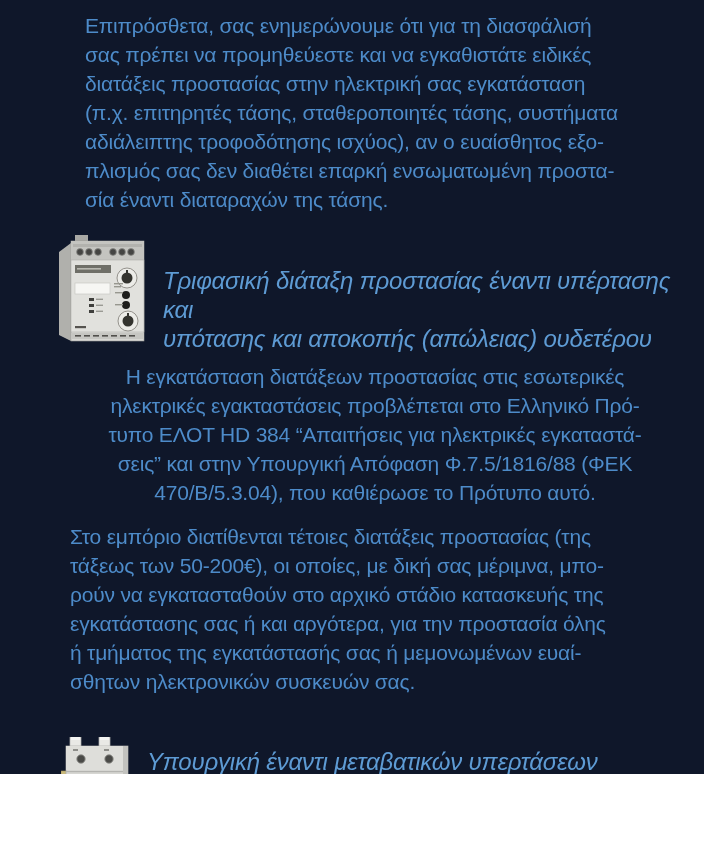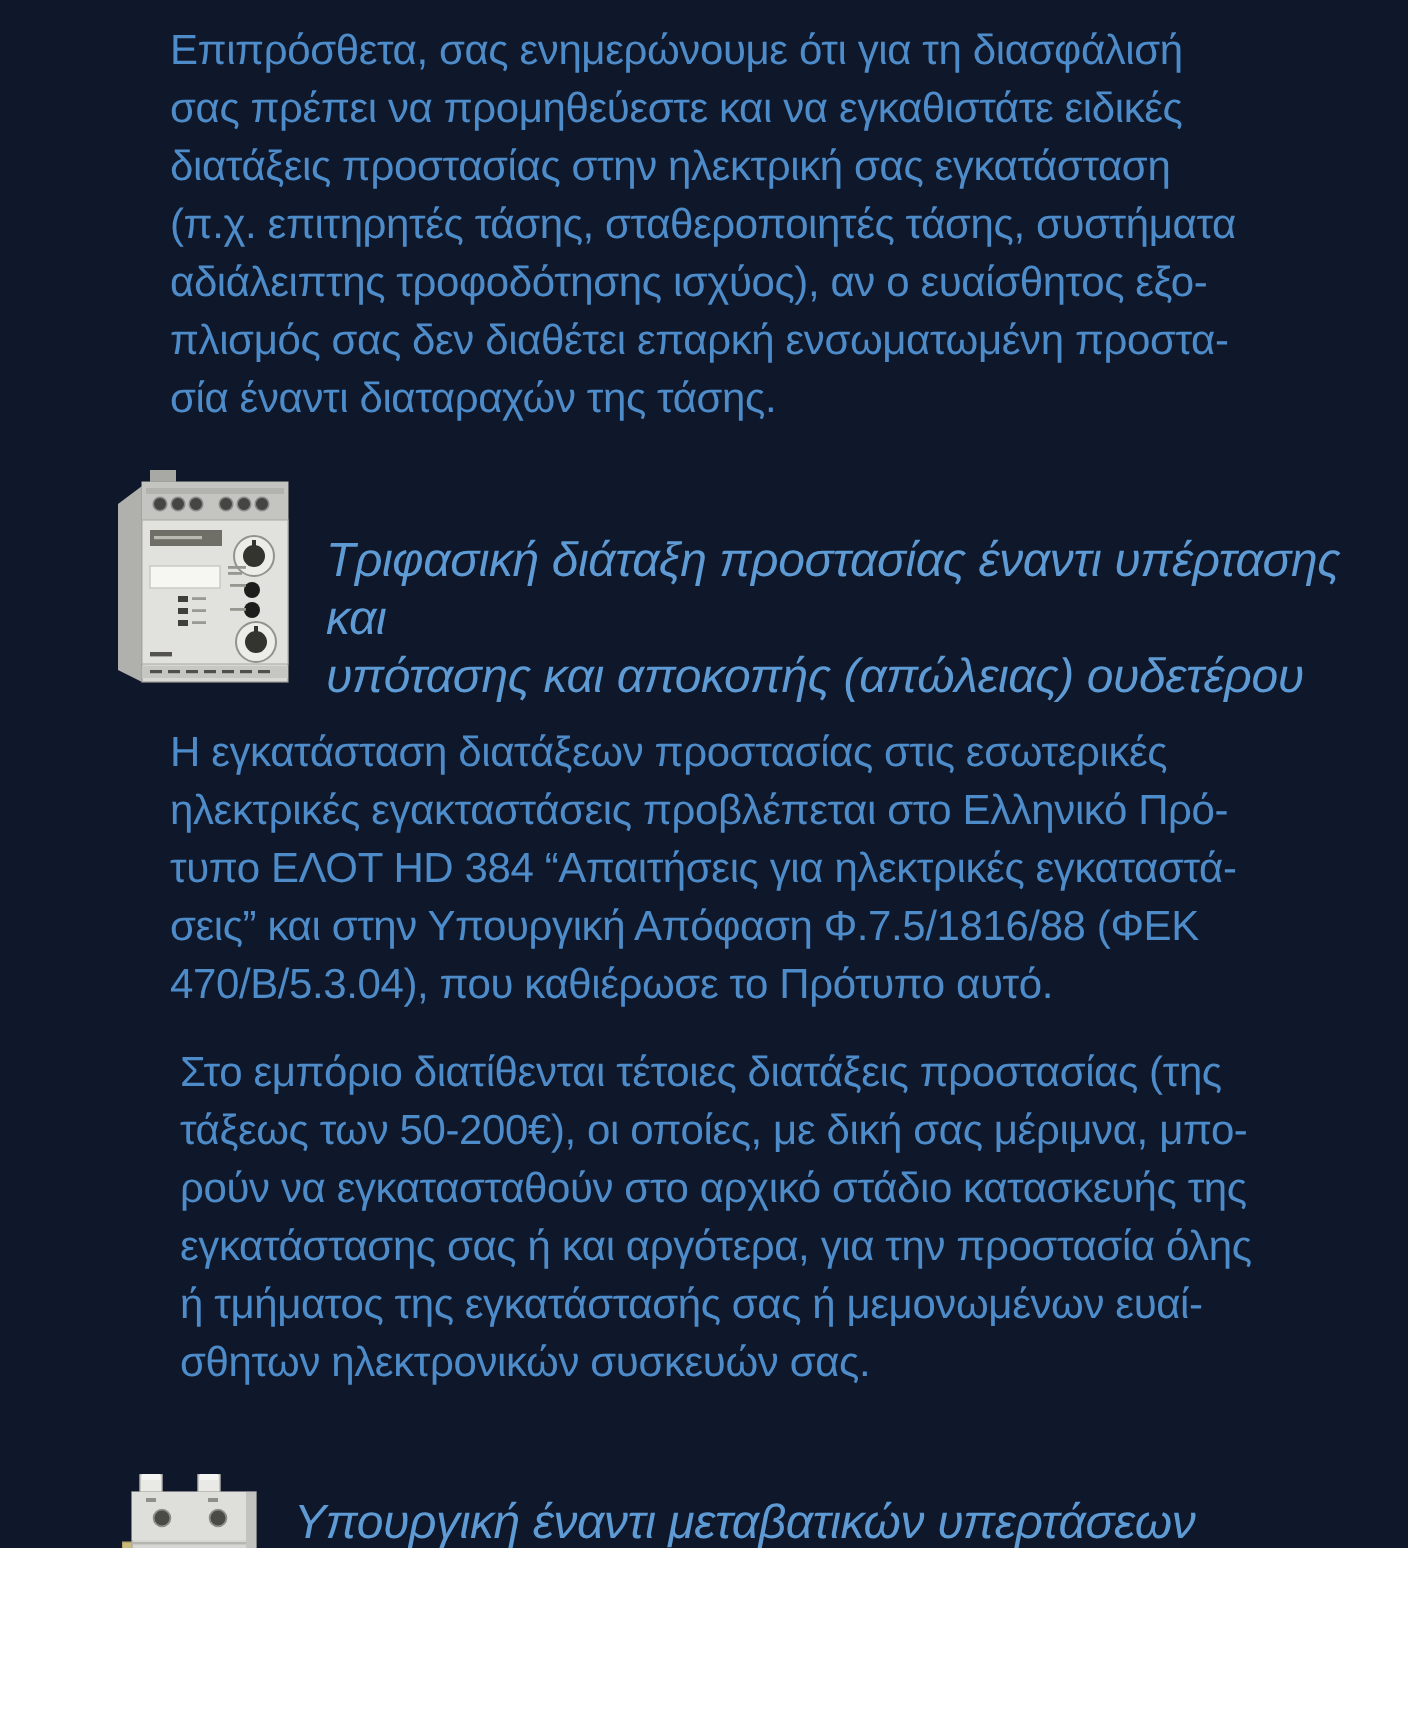--- a/index.html
+++ b/index.html
@@ -16,22 +16,22 @@
     margin: 0;
     width: 580px;
     font-size: 21px;
     font-weight: 300;
     letter-spacing: -0.2px;
     line-height: 29px;
     color: #4d8bc9;
     white-space: pre-line;
   }
   .p1 { left: 85px; top: 11px; }
-  .p2 { left: 85px; top: 362px; }
-  .p3 { left: 90px; top: 522px; }
+  .p2 { left: 85px; top: 362px; text-align: center; }
+  .p3 { left: 70px; top: 522px; }
   .fig { position: absolute; margin: 0; }
   .device-img { position: absolute; }
   .caption {
     position: absolute;
     margin: 0;
     font-size: 24px;
     font-style: italic;
     font-weight: 300;
     letter-spacing: -0.2px;
     line-height: 29px;

